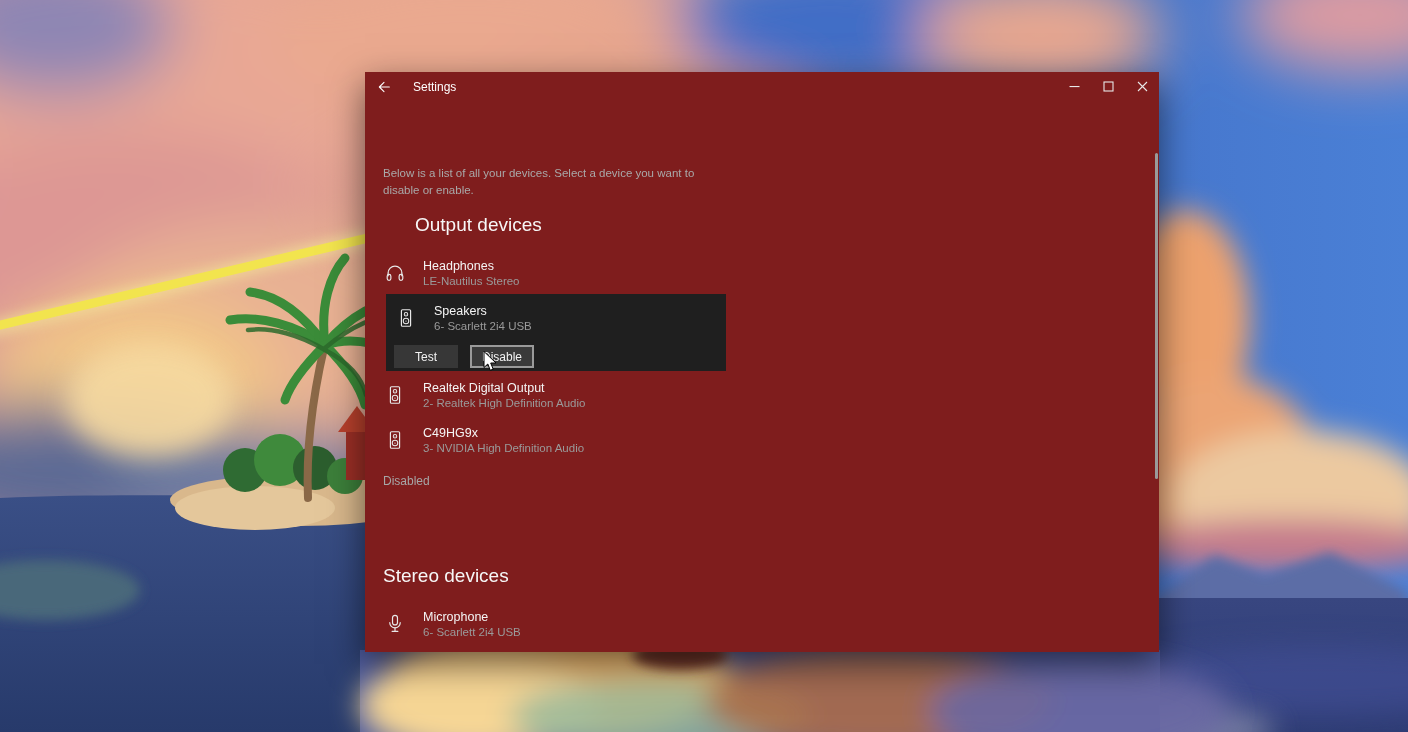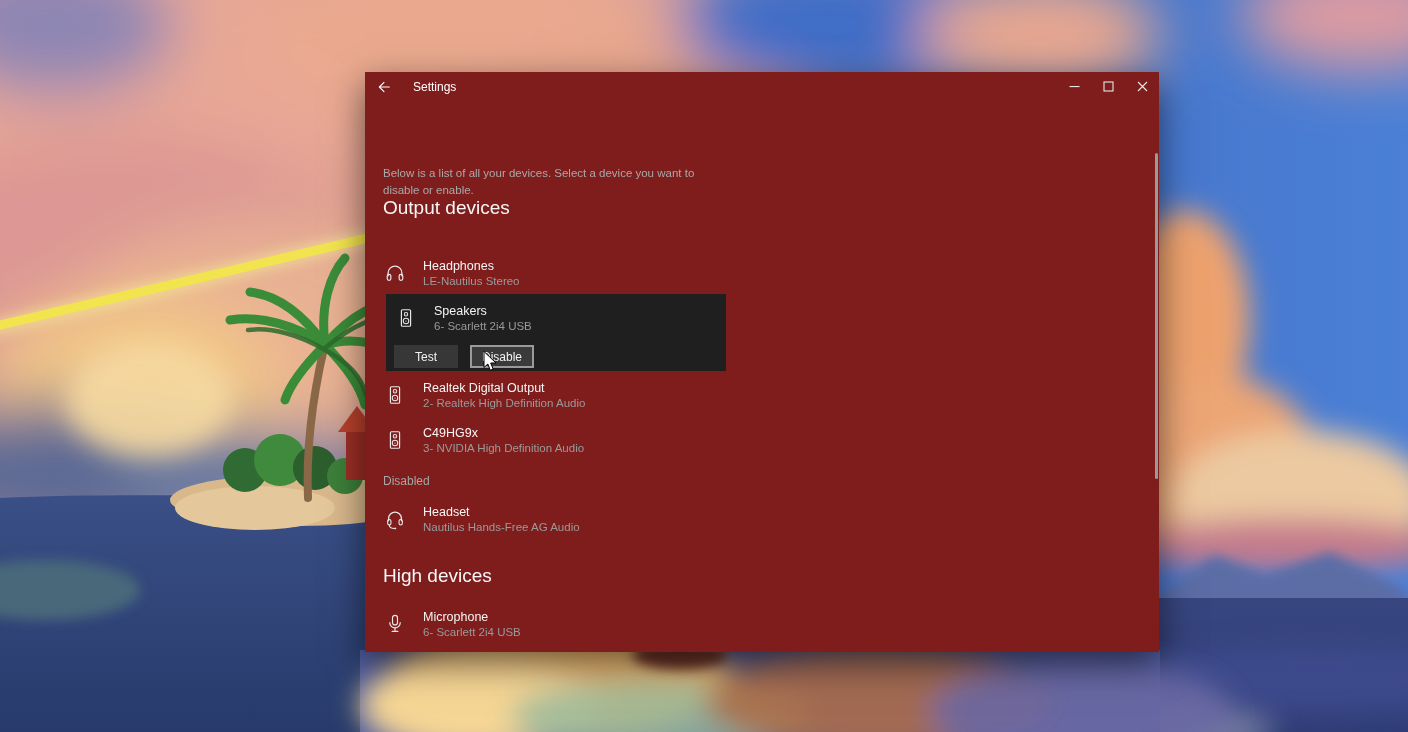--- a/index.html
+++ b/index.html
@@ -22,21 +22,21 @@
   .tb-title{position:absolute;left:48px;top:0;height:30px;display:flex;align-items:center;font-size:12px;color:#ffffff;}
   .win-controls{position:absolute;right:0;top:0;display:flex;}
   .win-btn{width:34px;height:28px;display:flex;align-items:center;justify-content:center;}
 
   .page-header{position:absolute;left:22px;top:41px;display:flex;align-items:center;gap:11px;}
   .page-title{font-size:23px;font-weight:300;color:#ffffff;letter-spacing:.2px;}
 
   .description{position:absolute;left:18px;top:93px;width:334px;font-size:11.5px;line-height:1.48;color:#a9a9a9;}
 
   .section-title{position:absolute;left:18px;font-size:19px;font-weight:300;color:#f7f7f7;}
-  .section-output{top:125px;}
+  .section-output{top:142px;margin-left:32px;}
   .section-input{top:493px;}
 
   .device-row{position:absolute;left:18px;display:flex;gap:16px;align-items:center;}
   .dev-icon{width:24px;height:30px;display:flex;align-items:center;justify-content:center;flex:none;}
   .dev-text{display:flex;flex-direction:column;}
   .dev-name{font-size:12.5px;line-height:16px;color:#f5f5f5;}
   .dev-sub{font-size:11.5px;line-height:14px;color:#9a9a9a;}
 
   .row-headphones{top:186px;}
   .row-realtek{top:308px;}
@@ -268,37 +268,22 @@
         </svg>
       </span>
       <div class="dev-text">
         <div class="dev-name">C49HG9x</div>
         <div class="dev-sub">3- NVIDIA High Definition Audio</div>
       </div>
     </div>
 
     <div class="disabled-label">Disabled</div>
 
-    <div class="device-row row-headset">
-      <span class="dev-icon">
-        <svg width="22" height="22" viewBox="0 0 24 24">
-          <path d="M5,14 V11.5 a7,7 0 0 1 14,0 V14" stroke="#e8e8e8" stroke-width="1.4" fill="none" stroke-linecap="round"></path>
-          <rect x="4" y="12.5" width="3.6" height="6" rx="1.8" stroke="#e8e8e8" stroke-width="1.2" fill="none"></rect>
-          <rect x="16.4" y="12.5" width="3.6" height="6" rx="1.8" stroke="#e8e8e8" stroke-width="1.2" fill="none"></rect>
-          <path d="M5.8,18.5 C5.8,21 8.5,22.3 11.5,22.3" stroke="#e8e8e8" stroke-width="1.2" fill="none" stroke-linecap="round"></path>
-          <circle cx="12.3" cy="22.3" r="1" fill="#e8e8e8"></circle>
-        </svg>
-      </span>
-      <div class="dev-text">
-        <div class="dev-name">Headset</div>
-        <div class="dev-sub">Nautilus Hands-Free AG Audio</div>
-      </div>
-    </div>
-
-    <div class="section-title section-input">High devices</div>
+
+    <div class="section-title section-input">Stereo devices</div>
 
     <div class="device-row row-microphone">
       <span class="dev-icon">
         <svg width="22" height="22" viewBox="0 0 24 24">
           <rect x="9.3" y="2.5" width="5.4" height="10.5" rx="2.7" stroke="#e8e8e8" stroke-width="1.3" fill="none"></rect>
           <path d="M6.3,10.5 a5.7,5.7 0 0 0 11.4,0" stroke="#e8e8e8" stroke-width="1.3" fill="none" stroke-linecap="round"></path>
           <path d="M12,16.2 V19.5 M8.8,20 H15.2" stroke="#e8e8e8" stroke-width="1.3" fill="none" stroke-linecap="round"></path>
         </svg>
       </span>
       <div class="dev-text">

